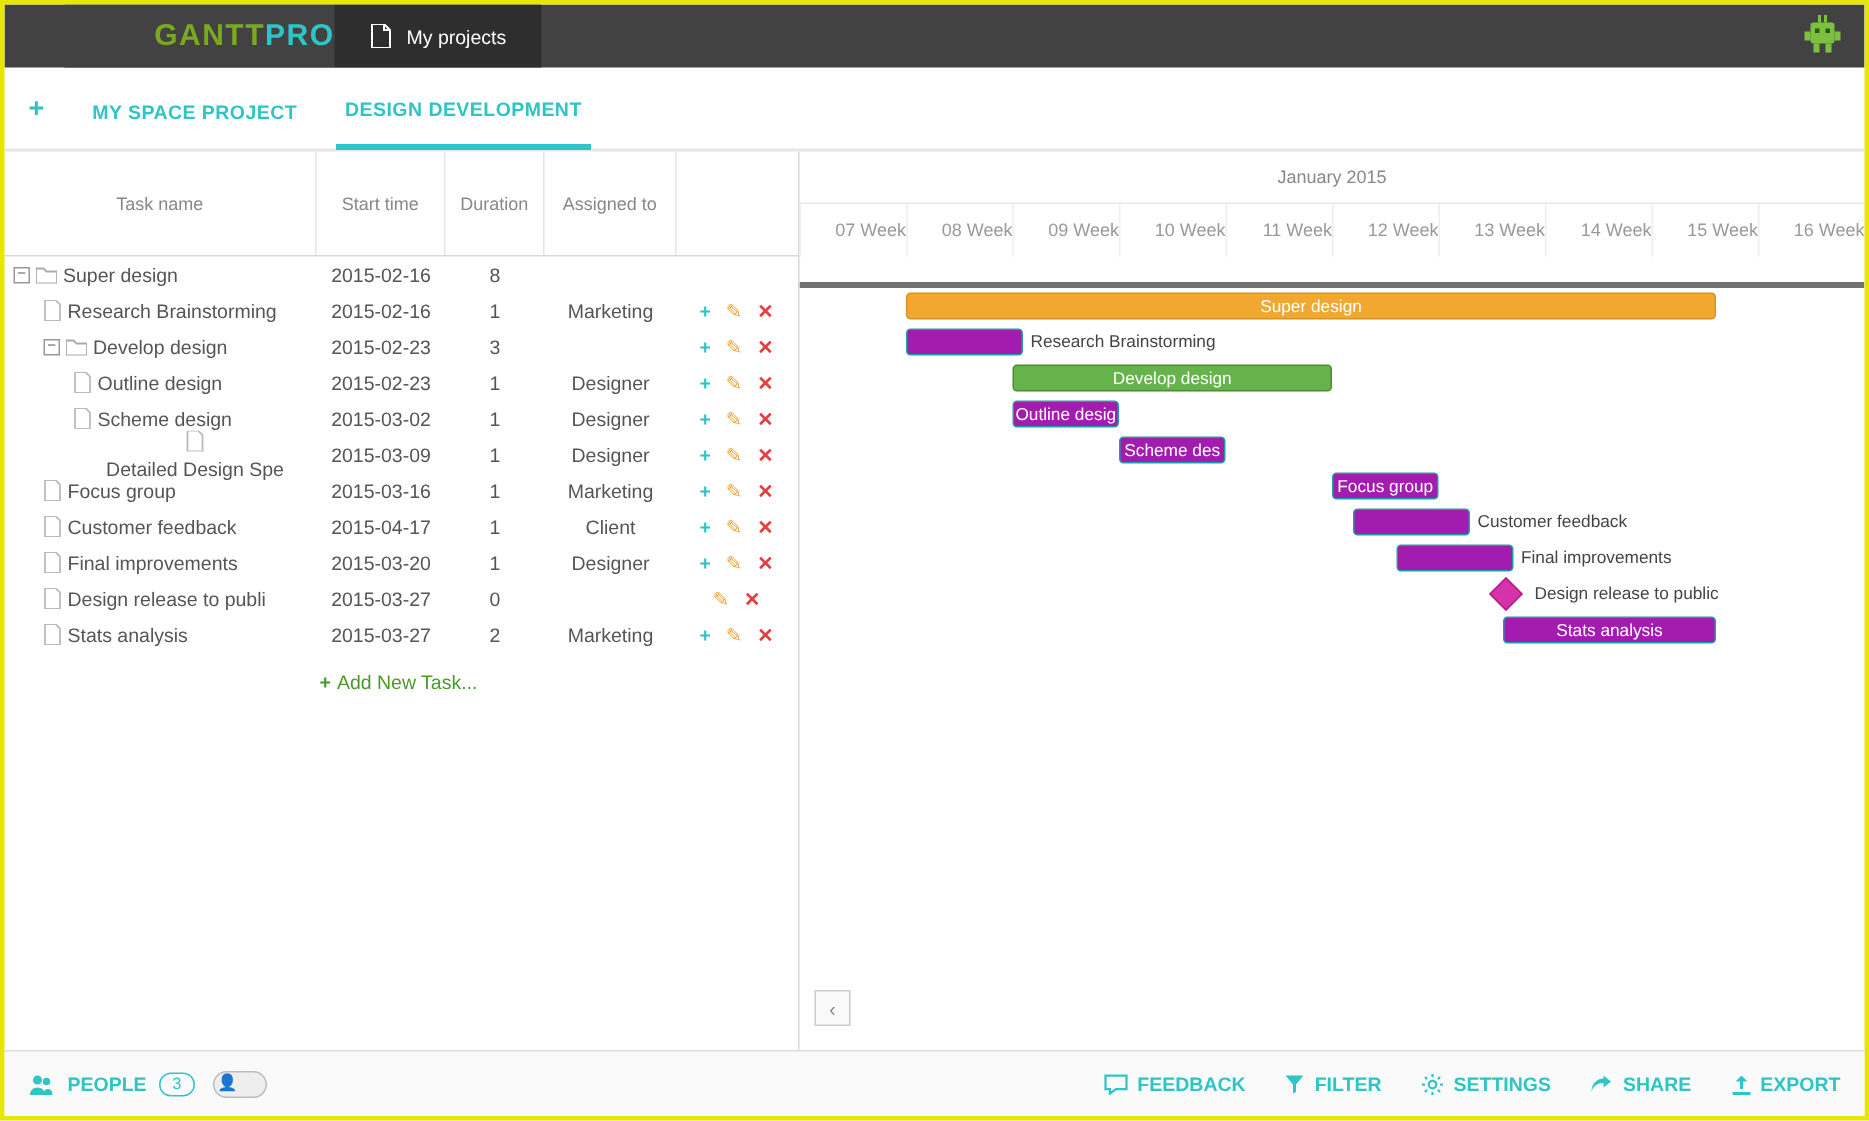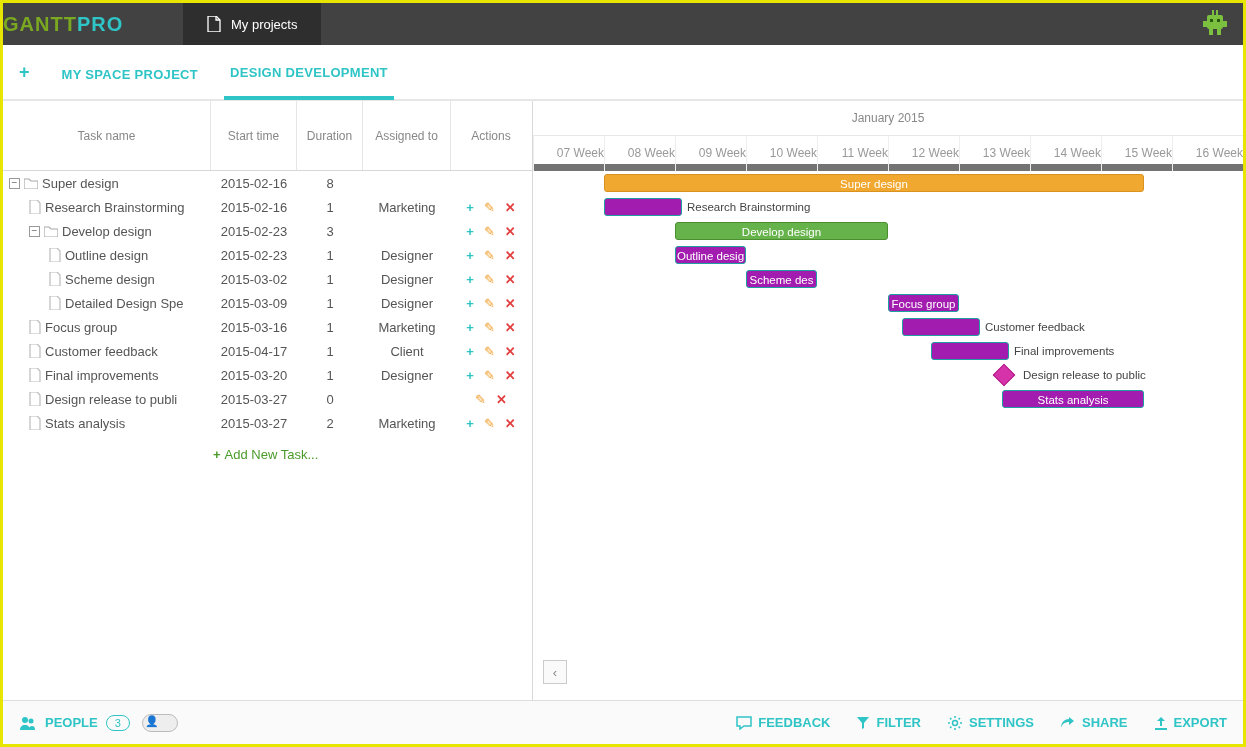--- a/index.html
+++ b/index.html
@@ -1,18 +1,18 @@
 <!DOCTYPE html>
 <html><head>
 <meta charset="utf-8">
 <style>
 * { box-sizing: border-box; margin: 0; padding: 0; }
 body { font-family: Arial, sans-serif; font-size: 13px; color: #555; background: #fff; width: 1246px; height: 747px; overflow: hidden; border: 3px solid #e6e600; position: relative; }
 .topbar { height: 42px; background: #424242; display: flex; align-items: center; }
-.logo { width: 180px; height: 42px; background: #424242; display: flex; align-items: center; justify-content: flex-start; }
+.logo { width: 180px; height: 42px; background: #424242; display: flex; align-items: center; justify-content: flex-end; margin-left: 40px; }
 .logo-text { font-family: Arial Black, Arial; font-size: 20px; font-weight: 900; letter-spacing: 1px; }
 .logo-g { color: #7aa821; }
 .logo-p { color: #2fc4c6; }
 .top-tab { height: 42px; padding: 0 24px; display: flex; align-items: center; color: #bbb; gap: 10px; cursor: pointer; }
 .top-tab.active { background: #2e2e2e; color: #fff; }
 .logo-mascot { position: absolute; right: 10px; top: 4px; width: 36px; height: 34px; }
 .subbar { height: 56px; border-bottom: 2px solid #e6e6e6; display: flex; align-items: center; padding: 0 10px; gap: 20px; }
 .plus-btn { color: #2fc4c6; font-size: 18px; font-weight: bold; cursor: pointer; padding: 0 6px; }
 .sub-tab { color: #2fc4c6; font-weight: bold; font-size: 13px; padding: 20px 6px 16px; cursor: pointer; letter-spacing: .3px; }
 .sub-tab.active { border-bottom: 4px solid #2fc4c6; }
@@ -34,21 +34,21 @@
 .gc-act { width: 80px; display: flex; justify-content: center; gap: 10px; }
 .exp-box { width: 11px; height: 11px; border: 1px solid #999; display: inline-flex; align-items: center; justify-content: center; font-size: 10px; line-height: 1; color: #666; cursor: pointer; flex: 0 0 auto; }
 .folder-icon { color: #aaa; flex: 0 0 auto; }
 .file-icon { color: #bbb; flex: 0 0 auto; }
 .ic-plus { color: #2fc4c6; font-weight: bold; cursor: pointer; }
 .ic-edit { color: #f0a030; cursor: pointer; }
 .ic-del { color: #e24040; font-weight: bold; cursor: pointer; }
 .add-task-row { padding: 12px 0 0 210px; color: #4a9a2a; font-size: 13px; cursor: pointer; display: flex; align-items: center; gap: 4px; }
 
 .gantt { flex: 1; position: relative; overflow: hidden; }
-.gantt-head { height: 70px; border-bottom: 7px solid #737373; }
+.gantt-head { height: 91px; border-bottom: 4px solid #737373; }
 .gantt-month { height: 35px; text-align: center; color: #888; font-size: 12px; line-height: 35px; border-bottom: 1px solid #e8e8e8; }
 .gantt-weeks { display: flex; height: 35px; }
 .wk { width: 71px; text-align: right; color: #999; font-size: 12px; line-height: 35px; border-left: 1px solid #eee; flex: 0 0 auto; }
 .gantt-body { position: relative; }
 .g-row { height: 24px; position: relative; }
 .bar { position: absolute; height: 18px; top: 3px; border-radius: 3px; color: #fff; font-size: 11.5px; line-height: 18px; text-align: center; overflow: hidden; white-space: nowrap; }
 .bar-orange { background: #f0a830; border: 1px solid #d9921e; }
 .bar-cyan { background: #a21caf; border: 1px solid #1e9fa0; }
 .bar-green { background: #65b34a; border: 1px solid #4a8e30; }
 .bar-label { position: absolute; top: 3px; height: 18px; line-height: 18px; font-size: 11.5px; color: #444; white-space: nowrap; }
@@ -98,21 +98,20 @@
   <span class="sub-tab active">DESIGN DEVELOPMENT</span>
 </div>
 
 <div class="content">
   <div class="grid">
     <div class="grid-head">
       <div class="gh gh-task">Task name</div>
       <div class="gh gh-start">Start time</div>
       <div class="gh gh-dur">Duration</div>
       <div class="gh gh-ass">Assigned to</div>
-      <div class="gh gh-act">Actions</div>
     </div>
     <div id="grid-body">
         <div class="grid-row">
           <div class="gc-task" style="padding-left: 6px;">
             <span class="exp-box">−</span>
             <span class="folder-icon">
               <svg width="14" height="12">
                 <path d="M0 2h5l2 2h7v8H0z" fill="none" stroke="#aaa" stroke-width="1.2"></path>
               </svg>
             </span>
@@ -190,21 +189,21 @@
           <div class="gc-start">2015-03-02</div>
           <div class="gc-dur">1</div>
           <div class="gc-ass">Designer</div>
           <div class="gc-act">
             <span class="ic-plus">+</span>
             <span class="ic-edit">✎</span>
             <span class="ic-del">✕</span>
           </div>
         </div>
         <div class="grid-row">
-          <div class="gc-task" style="padding-left: 46px;">
+          <div class="gc-task" style="padding-left: 46px; flex-direction: column;">
             <span class="file-icon">
               <svg width="12" height="14">
                 <path d="M1 0h7l3 3v11H1z" fill="none" stroke="#bbb" stroke-width="1.2"></path>
               </svg>
             </span>
             <span>Detailed Design Spe</span>
           </div>
           <div class="gc-start">2015-03-09</div>
           <div class="gc-dur">1</div>
           <div class="gc-ass">Designer</div>

